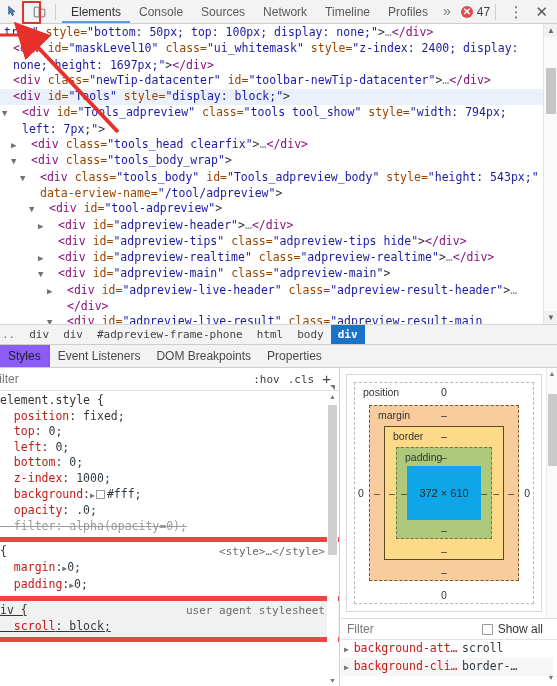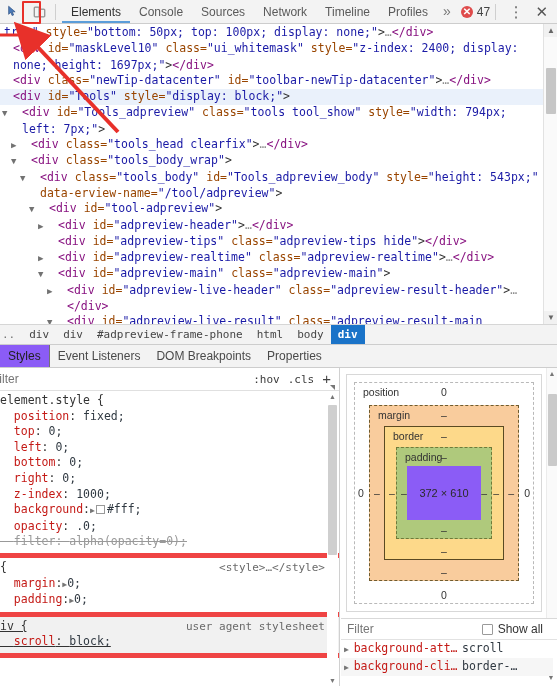--- a/index.html
+++ b/index.html
@@ -203,21 +203,21 @@
   .bm-border {
     position: absolute; left: 14px; top: 20px; right: 14px; bottom: 20px;
     border: 1px solid #5a4a22; background: #fdd98a;
   }
   .bm-padding {
     position: absolute; left: 11px; top: 20px; right: 11px; bottom: 20px;
     border: 1px dashed #6f7a3a; background: #afc97c;
   }
   .bm-content {
     position: absolute; left: 10px; top: 18px; right: 10px; bottom: 18px;
-    background: #8b5cf6;
+    background: #0ea5e9;
     display: flex; align-items: center; justify-content: center;
   }
   .bm-label {
     position: absolute; font-size: 10.5px; color: #333;
   }
   .bm-lbl-position { left: 8px; top: 3px; }
   .bm-lbl-margin   { left: 8px; top: 3px; }
   .bm-lbl-border   { left: 8px; top: 3px; }
   .bm-lbl-padding  { left: 8px; top: 3px; }
   .bm-v { position: absolute; font-size: 10.5px; color: #333; text-align: center; }
@@ -369,21 +369,20 @@
         <div class="plus-btn">+</div>
       </div>
     </div>
     <div class="styles-body" id="styles-body">
         <div class="rule">
           <div class="sel-line"><span class="selector">element.style {</span></div>
           <div class="decl"><span>  </span><span class="prop">position</span><span>: </span><span class="pval">fixed;</span></div>
           <div class="decl"><span>  </span><span class="prop">top</span><span>: </span><span class="pval">0;</span></div>
           <div class="decl"><span>  </span><span class="prop">left</span><span>: </span><span class="pval">0;</span></div>
           <div class="decl"><span>  </span><span class="prop">bottom</span><span>: </span><span class="pval">0;</span></div>
-          <div class="decl"><span>  </span><span class="prop">right</span><span>: </span><span class="pval">0;</span></div>
           <div class="decl"><span>  </span><span class="prop">z-index</span><span>: </span><span class="pval">1000;</span></div>
           <div class="decl"><span>  </span><span class="prop">background</span><span>:</span><span class="tri">▶</span><span class="swatch"></span><span class="pval">#fff;</span></div>
           <div class="decl"><span>  </span><span class="prop">opacity</span><span>: </span><span class="pval">.0;</span></div>
           <div class="decl struck"><span>  </span><span class="prop">filter</span><span>: </span><span class="pval">alpha(opacity=0);</span></div>
         </div>
         <div class="rule">
           <div class="sel-line"><span class="selector">{</span><span class="origin">&lt;style&gt;…&lt;/style&gt;</span></div>
           <div class="decl"><span>  </span><span class="prop">margin</span><span>:</span><span class="tri">▶</span><span class="pval">0;</span></div>
           <div class="decl"><span>  </span><span class="prop">padding</span><span>:</span><span class="tri">▶</span><span class="pval">0;</span></div>
         </div>

